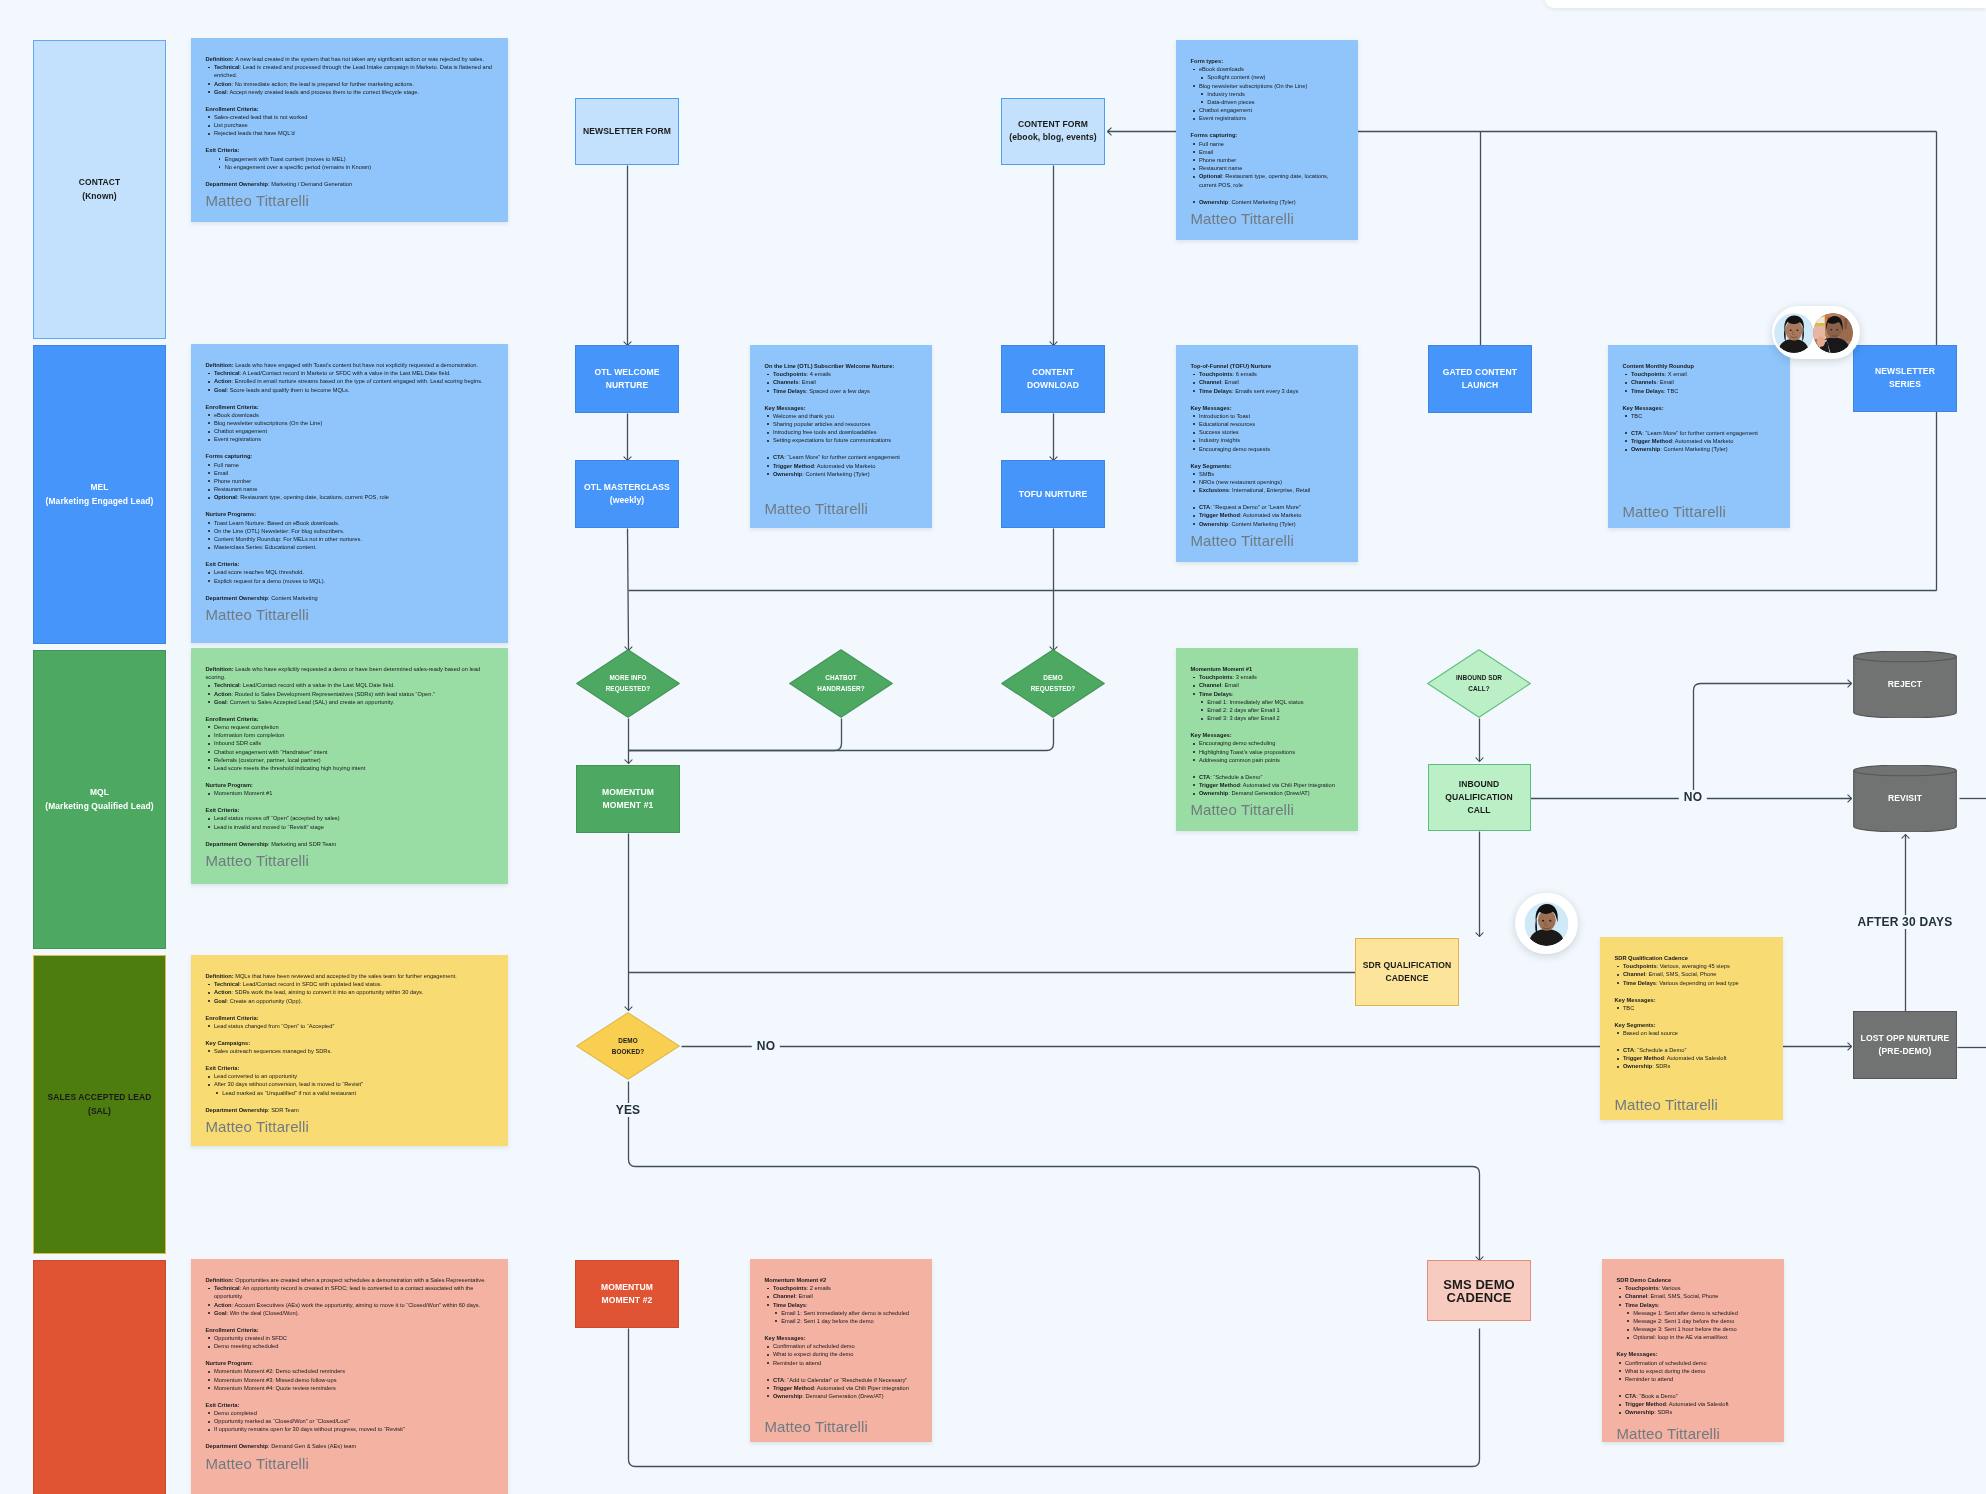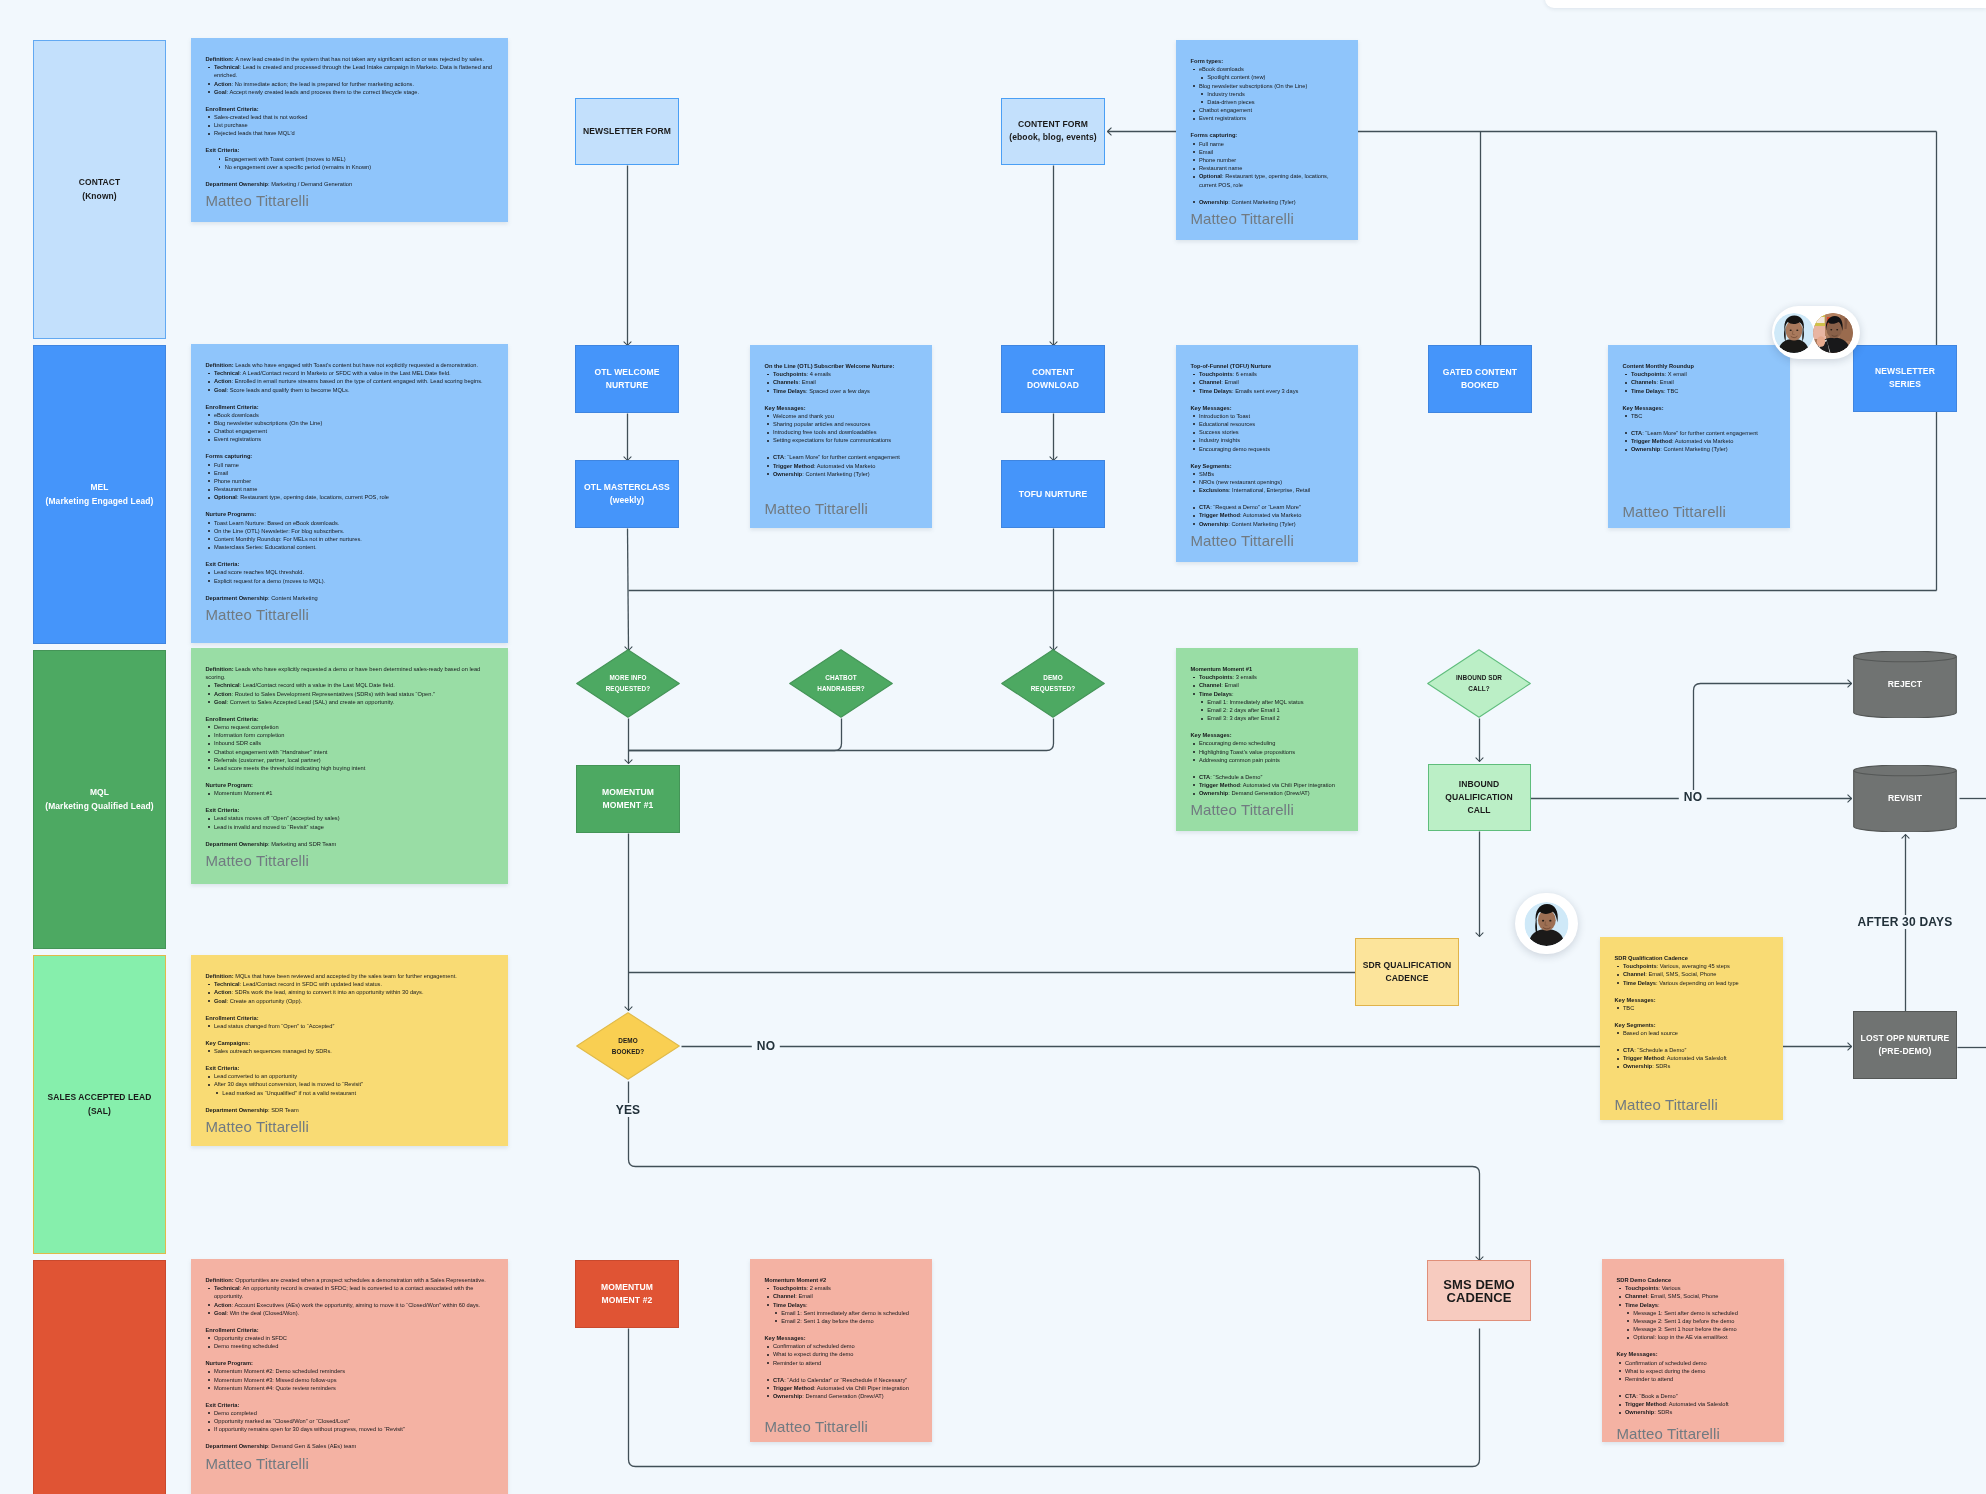--- a/index.html
+++ b/index.html
@@ -71,21 +71,21 @@
     </svg>
 <div class="lane" style="left:33px;top:40px;width:133px;height:299px;background:#c3e0fc;border:1px solid #62a9f2;color:#1a1a1a;">
       <div class="lbl"><span>CONTACT</span><br><span>(Known)</span></div>
     </div>
 <div class="lane" style="left:33px;top:345px;width:133px;height:299px;background:#4595fa;border:1px solid #3f85e0;color:#ffffff;">
       <div class="lbl"><span>MEL</span><br><span>(Marketing Engaged Lead)</span></div>
     </div>
 <div class="lane" style="left:33px;top:650px;width:133px;height:299px;background:#4da962;border:1px solid #449457;color:#ffffff;">
       <div class="lbl"><span>MQL</span><br><span>(Marketing Qualified Lead)</span></div>
     </div>
-<div class="lane" style="left:33px;top:955px;width:133px;height:299px;background:#86efac;border:1px solid #e0ba49;color:#1a1a1a;">
+<div class="lane" style="left:33px;top:955px;width:133px;height:299px;background:#4d7c0f;border:1px solid #e0ba49;color:#1a1a1a;">
       <div class="lbl"><span>SALES ACCEPTED LEAD</span><br><span>(SAL)</span></div>
     </div>
 <div class="lane" style="left:33px;top:1260px;width:133px;height:299px;background:#e05434;border:1px solid #c9492d;color:#ffffff;">
       <div class="lbl"><span></span><br><span></span></div>
     </div>
 <div class="note" style="left:191px;top:38px;width:317px;height:184px;background:#8fc5fb;">
       <div class="nbody">
         <p><b>Definition: </b>A new lead created in the system that has not taken any significant action or was rejected by sales.</p>
         <ul>
           <li><b>Technical</b>: Lead is created and processed through the Lead Intake campaign in Marketo. Data is flattened and enriched.</li>
@@ -479,21 +479,21 @@
 <div class="node rect" style="left:1001px;top:97.5px;width:104px;height:67px;background:#c3e0fc;border:1px solid #4a9ff5;color:#1a1a1a;font-size:8.55px;">
       <div class="lbl"><span>CONTENT FORM</span><br><span>(ebook, blog, events)</span></div>
     </div>
 <div class="node rect" style="left:575px;top:345px;width:104px;height:68px;background:#4595fa;border:1px solid #3f85e0;color:#ffffff;font-size:8.55px;">
       <div class="lbl"><span>OTL WELCOME</span><br><span>NURTURE</span></div>
     </div>
 <div class="node rect" style="left:1001px;top:345px;width:104px;height:68px;background:#4595fa;border:1px solid #3f85e0;color:#ffffff;font-size:8.55px;">
       <div class="lbl"><span>CONTENT</span><br><span>DOWNLOAD</span></div>
     </div>
 <div class="node rect" style="left:1428px;top:345px;width:104px;height:68px;background:#4595fa;border:1px solid #3f85e0;color:#ffffff;font-size:8.55px;">
-      <div class="lbl"><span>GATED CONTENT</span><br><span>BOOKED</span></div>
+      <div class="lbl"><span>GATED CONTENT</span><br><span>LAUNCH</span></div>
     </div>
 <div class="node rect" style="left:1853px;top:344.5px;width:104px;height:67px;background:#4595fa;border:1px solid #3f85e0;color:#ffffff;font-size:8.55px;">
       <div class="lbl"><span>NEWSLETTER</span><br><span>SERIES</span></div>
     </div>
 <div class="node rect" style="left:575px;top:460px;width:104px;height:68px;background:#4595fa;border:1px solid #3f85e0;color:#ffffff;font-size:8.55px;">
       <div class="lbl"><span>OTL MASTERCLASS</span><br><span>(weekly)</span></div>
     </div>
 <div class="node rect" style="left:1001px;top:460px;width:104px;height:68px;background:#4595fa;border:1px solid #3f85e0;color:#ffffff;font-size:8.55px;">
       <div class="lbl"><span>TOFU NURTURE</span></div>
     </div>

